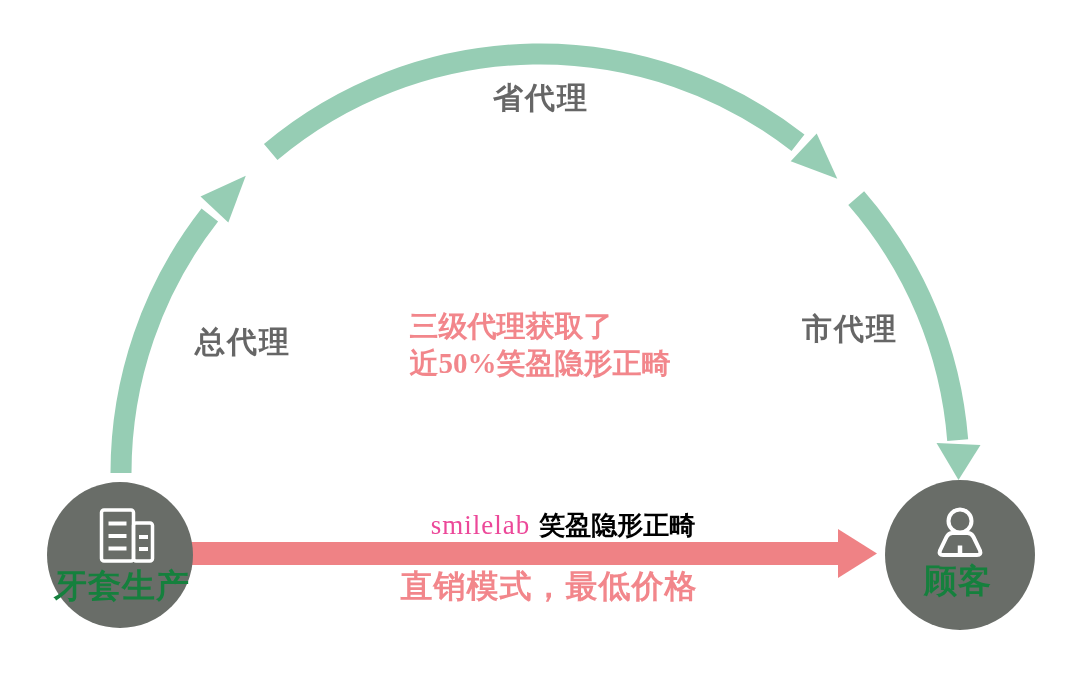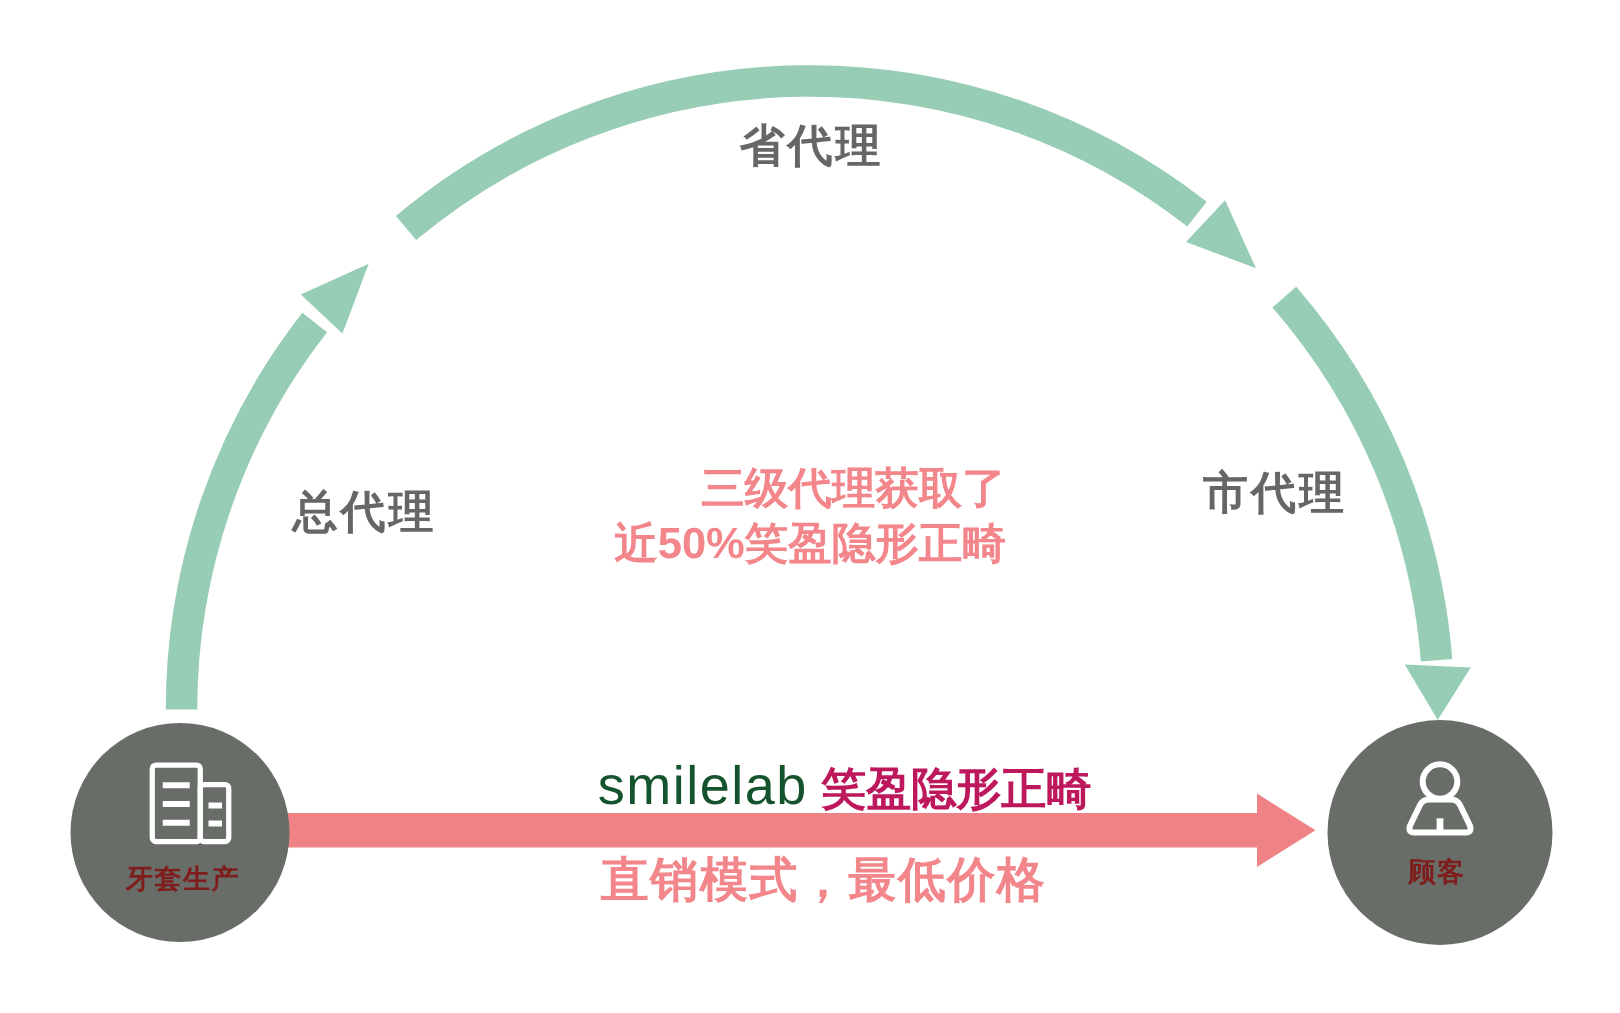--- a/index.html
+++ b/index.html
@@ -1,35 +1,35 @@
 <!DOCTYPE html>
 <html><head>
 <meta charset="utf-8">
 <style>
   html,body { margin:0; padding:0; background:#ffffff; }
   .stage {
     position:relative; width:1080px; height:675px; background:#ffffff;
-    overflow:hidden; font-family:Liberation Sans, sans-serif;
+    overflow:hidden; font-family:Liberation Serif, serif;
   }
   .stage svg { position:absolute; left:0; top:0; }
   .lbl { position:absolute; transform:translate(-50%,-50%); white-space:nowrap; }
   .agent-label { color:#666666; font-size:30px; font-weight:700; letter-spacing:2px; }
   .top-label   { left:541px; top:98px; }
   .left-label  { left:243px; top:342px; }
   .right-label { left:850px; top:329px; }
   .center-note {
-    left:540px; top:345px; text-align:right;
+    left:540px; top:345px; text-align:left;
     color:#f2868b; font-size:29px; font-weight:700; line-height:37px;
   }
-  .node-label { color:#7f1d1d; font-size:18px; font-weight:700; letter-spacing:1px; }
+  .node-label { color:#15803d; font-size:33px; font-weight:700; letter-spacing:1px; }
   .producer-label { left:122px; top:586px; }
   .customer-label { left:958px; top:581px;text-align:right; }
   .brand-line { left:563px; top:525px; }
-  .brand-name { color:#14532d; font-size:36px; font-weight:400; letter-spacing:1px; }
-  .brand-product { color:#be185d; font-size:30px; font-weight:700; margin-left:9px; }
+  .brand-name { color:#ec4899; font-size:27px; font-weight:400; letter-spacing:1px; }
+  .brand-product { color:#000000; font-size:26px; font-weight:700; margin-left:9px; }
   .caption {
     left:549px; top:587px; color:#f2868b; font-size:32px; font-weight:700; letter-spacing:1px;
   }
 </style>
 </head>
 <body>
 
 <div class="stage">
 
   <svg width="1080" height="675" viewBox="0 0 1080 675">

